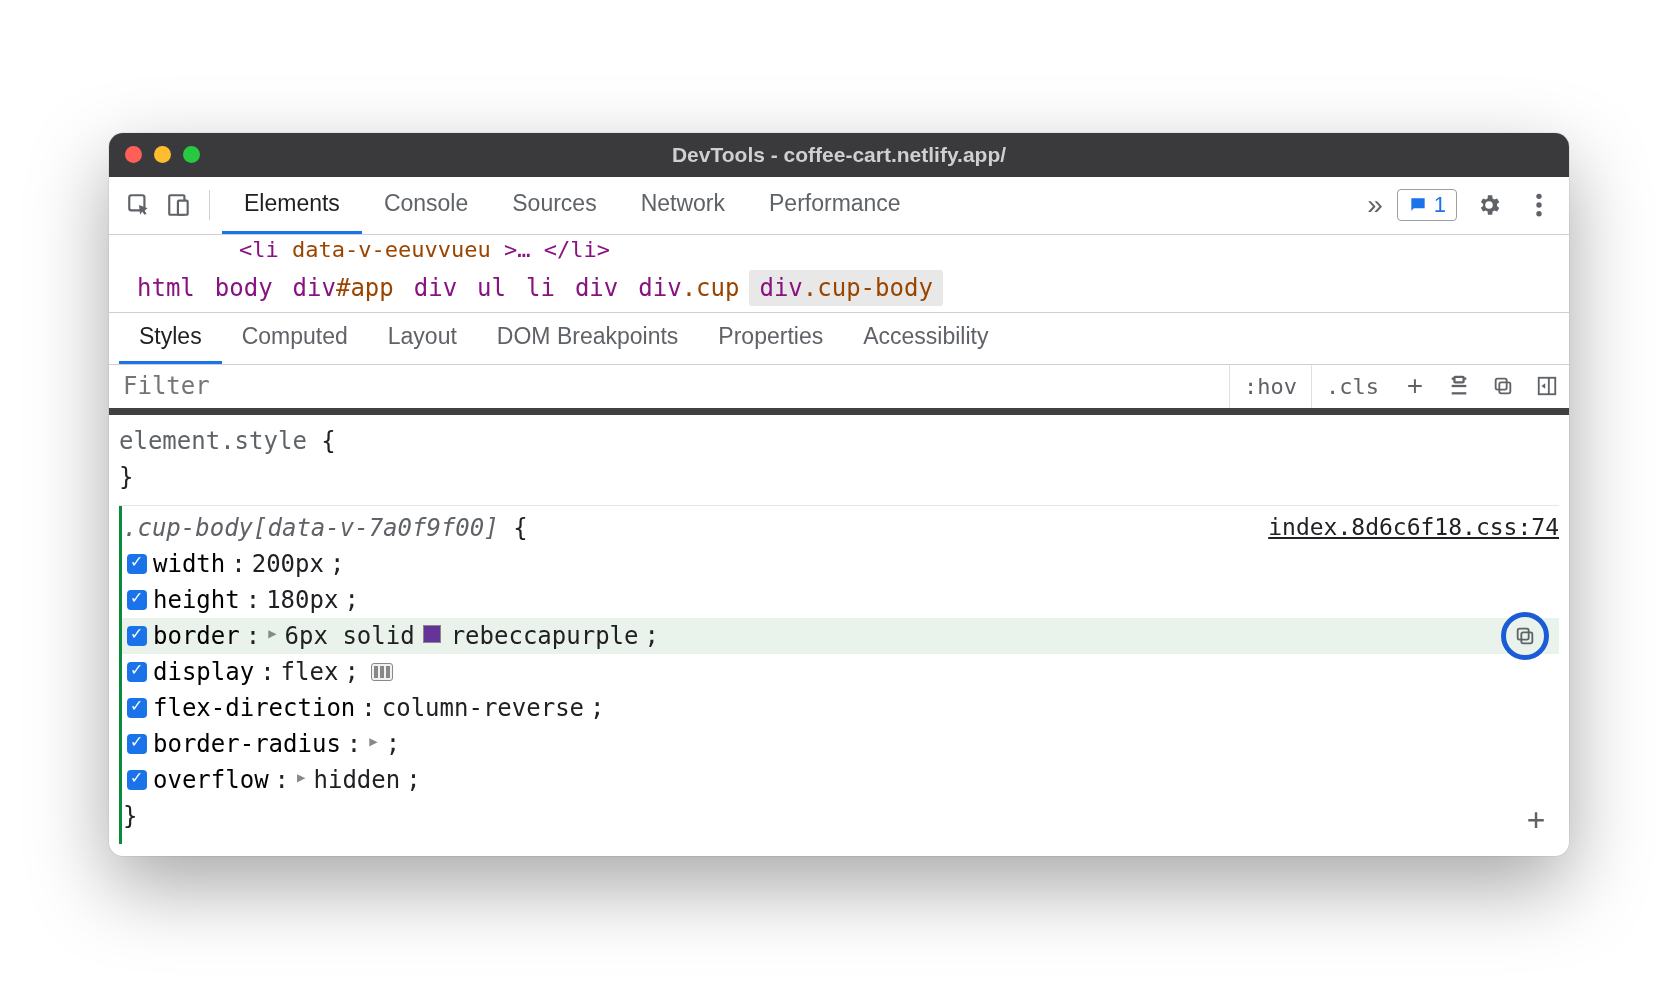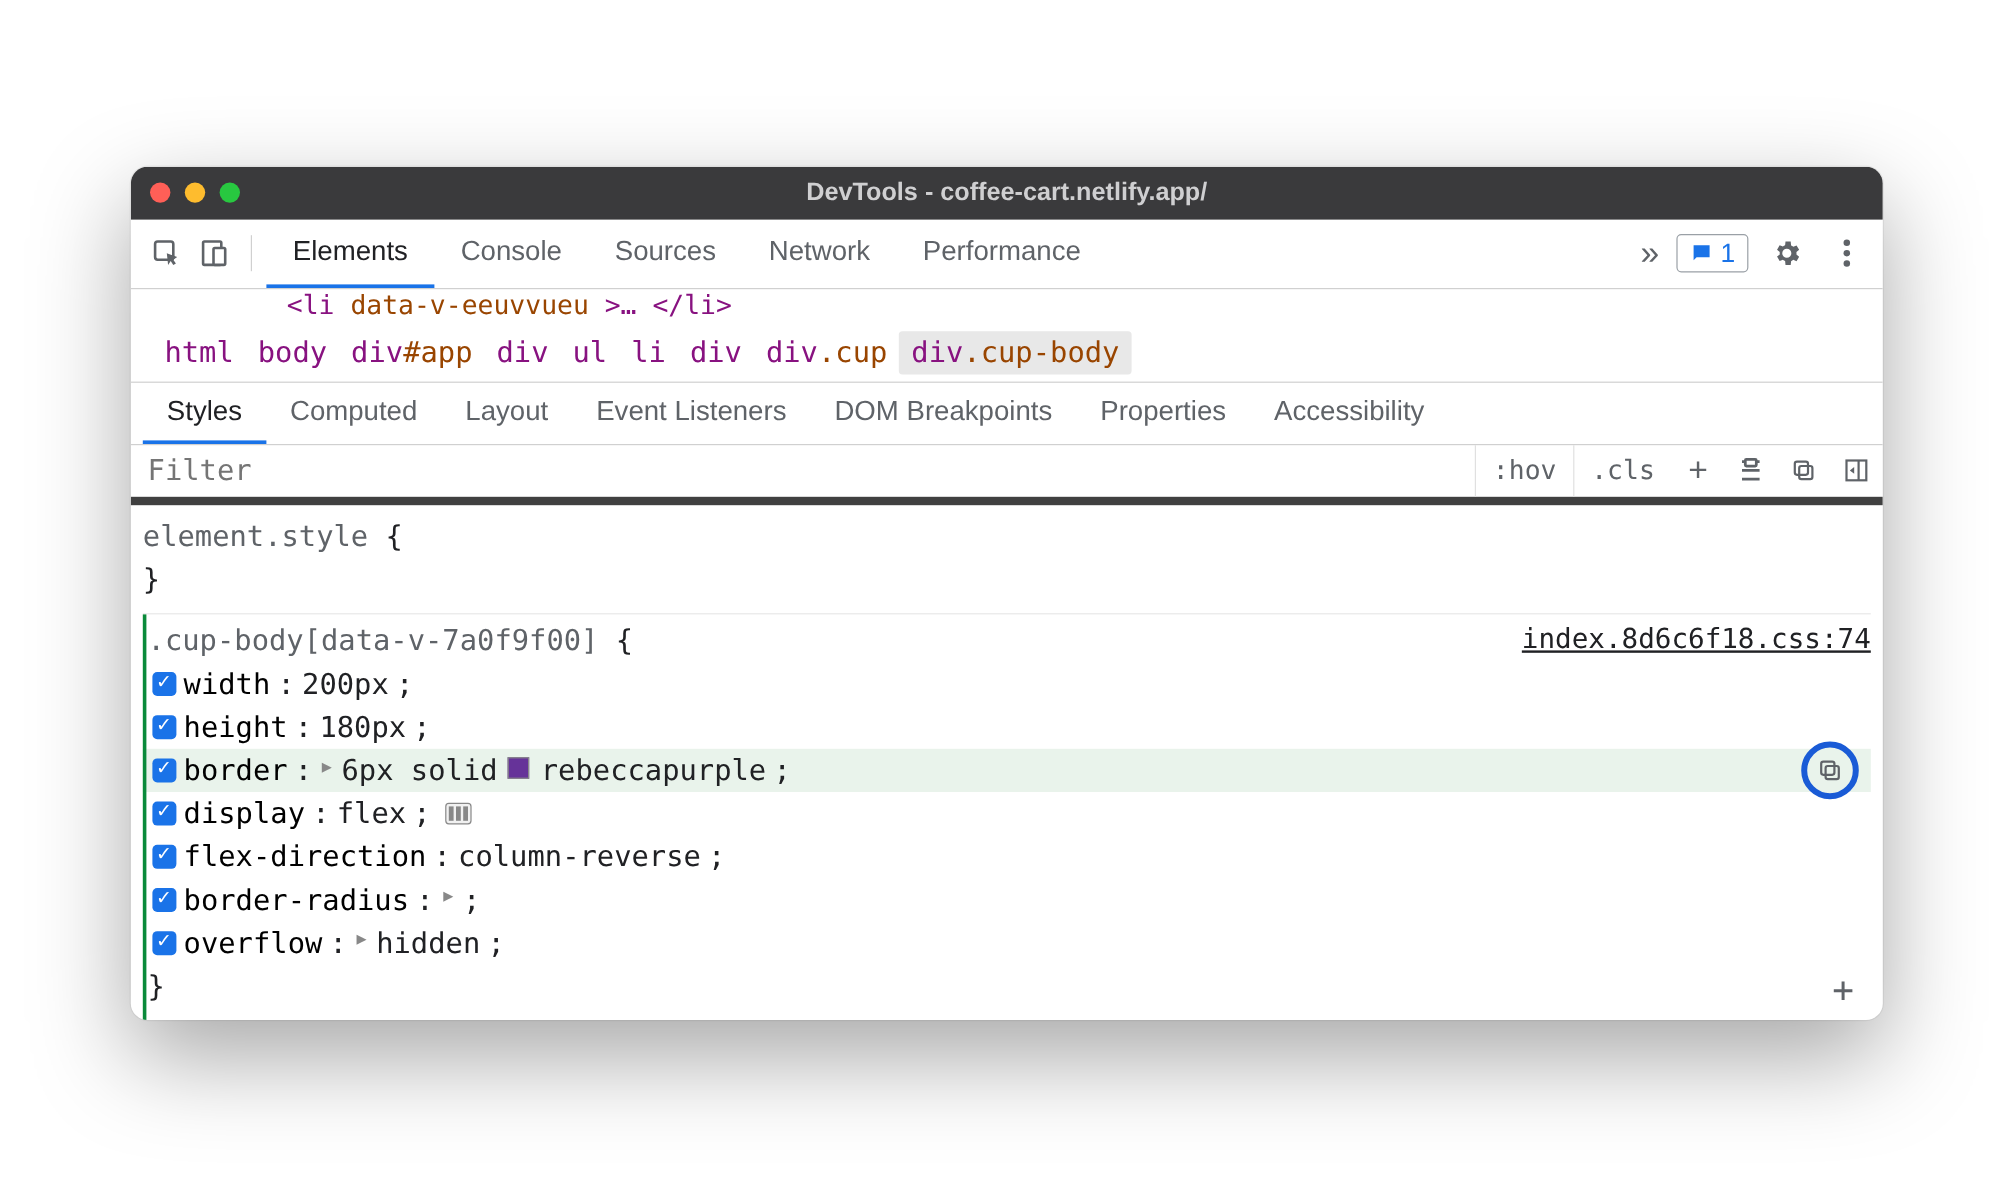--- a/index.html
+++ b/index.html
@@ -51,21 +51,21 @@
     padding:0 10px; gap:0px; height:52px;
   }
   .subtab { padding:0 20px; font-size:23px; color:#5f6368; height:100%; display:flex; align-items:center; cursor:pointer; border-bottom:3px solid transparent;}
   .subtab.active{ color:#202124; border-bottom-color:#1a73e8;}
   .filterbar {
     display:flex; align-items:center; border-bottom:7px solid #404040; height:50px;
   }
   .filter-input { flex:1; padding:0 14px; font-size:24px; color:#9aa0a6; font-family:ui-monospace,Menlo,monospace; outline:none; border:none;}
   .filter-btn { padding:0 14px; font-size:22px; color:#5f6368; font-family:ui-monospace,Menlo,monospace; border-left:1px solid #e0e0e0; height:100%; display:flex; align-items:center; cursor:pointer;}
   .iconbtn { width:44px; height:100%; display:flex; align-items:center; justify-content:center; color:#5f6368; cursor:pointer;}
-  .styles-pane { font-family:ui-monospace,Menlo,monospace; font-size:24px; padding:4px 10px 0 10px; line-height:1.5; position:relative;}
+  .styles-pane { font-family:ui-monospace,Menlo,monospace; font-size:24px; padding:4px 10px 12px 10px; line-height:1.5; position:relative;}
   .rule { border-bottom:1px solid #e8e8e8; padding:4px 0 10px 0; position:relative;}
   .rule:last-child{border-bottom:none;}
   .rule-selector{ color:#5f6368;}
   .rule-open, .rule-close{ color:#202124;}
   .src-link { position:absolute; right:0; top:4px; font-size:23px; color:#202124; text-decoration:underline; }
   .decl-line { display:flex; align-items:center; gap:6px; padding-left:8px;}
   .decl-line.hl { background:#e9f3eb;}
   .chk { width:20px; height:20px; appearance:none; background:#1a73e8; border-radius:4px; position:relative; cursor:pointer;}
   .chk::after{content:"✓"; color:#fff; font-size:16px; position:absolute; left:3px; top:-2px;}
   .prop{ color:#000000;} .colon{color:#202124;} .val{ color:#202124;} .semi{color:#202124;}
@@ -151,21 +151,20 @@
       <span class="crumb">li</span>
       <span class="crumb">div</span>
       <span class="crumb">div<span class="sel">.cup</span></span>
       <span class="crumb selected">div<span class="sel">.cup-body</span></span>
     </div>
 
   <div class="subtabs" id="subtabs">
       <div class="subtab active">Styles</div>
       <div class="subtab">Computed</div>
       <div class="subtab">Layout</div>
-      <div class="subtab">Event Listeners</div>
       <div class="subtab">DOM Breakpoints</div>
       <div class="subtab">Properties</div>
       <div class="subtab">Accessibility</div>
     </div>
 
   <div class="filterbar">
     <input class="filter-input" placeholder="Filter" style="">
     <div class="filter-btn">:hov</div>
     <div class="filter-btn">.cls</div>
     <div class="iconbtn" style="font-size:28px;">+</div>
@@ -195,21 +194,21 @@
   <div class="styles-pane">
     <div class="rule">
       <span class="rule-selector">element.style</span><span class="rule-open"> {</span><br>
       <span class="rule-close">}</span>
     </div>
 
     <div class="rule" id="main-rule" style="padding-left:0;">
       <div class="green-edge"></div>
       <a class="src-link">index.8d6c6f18.css:74</a>
       <div style="padding-left:4px;">
-        <span class="rule-selector" style="color:#5f6368;">.cup-body[data-v-7a0f9f00]</span><span class="rule-open"> {</span>
+        <span class="rule-selector" style="color:#5f6368;font-style:italic;">.cup-body[data-v-7a0f9f00]</span><span class="rule-open"> {</span>
       </div>
       <div id="decls">
           <div class="decl-line">
             <input type="checkbox" class="chk" checked="" style="">
             <span class="prop">width</span>
             <span class="colon">: </span>
             <span class="val">200px</span>
             <span class="semi">;</span>
           </div>
           <div class="decl-line">

